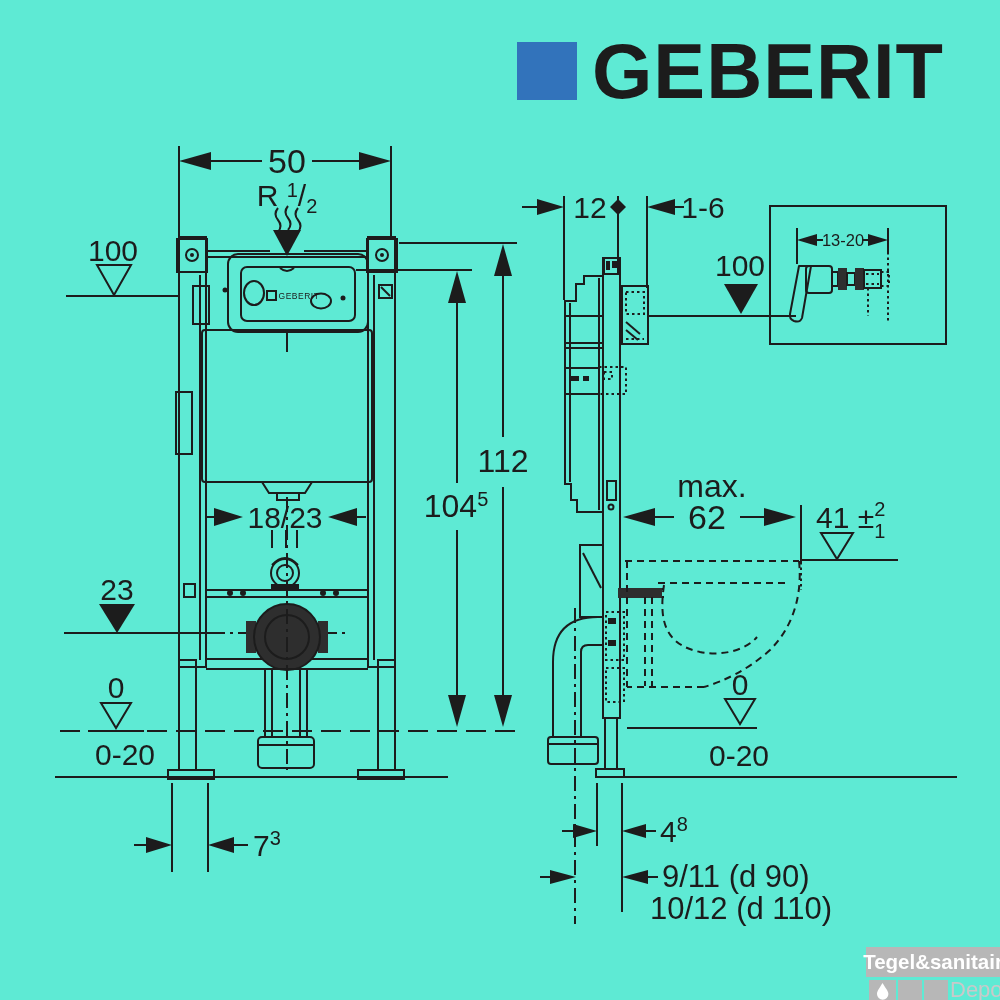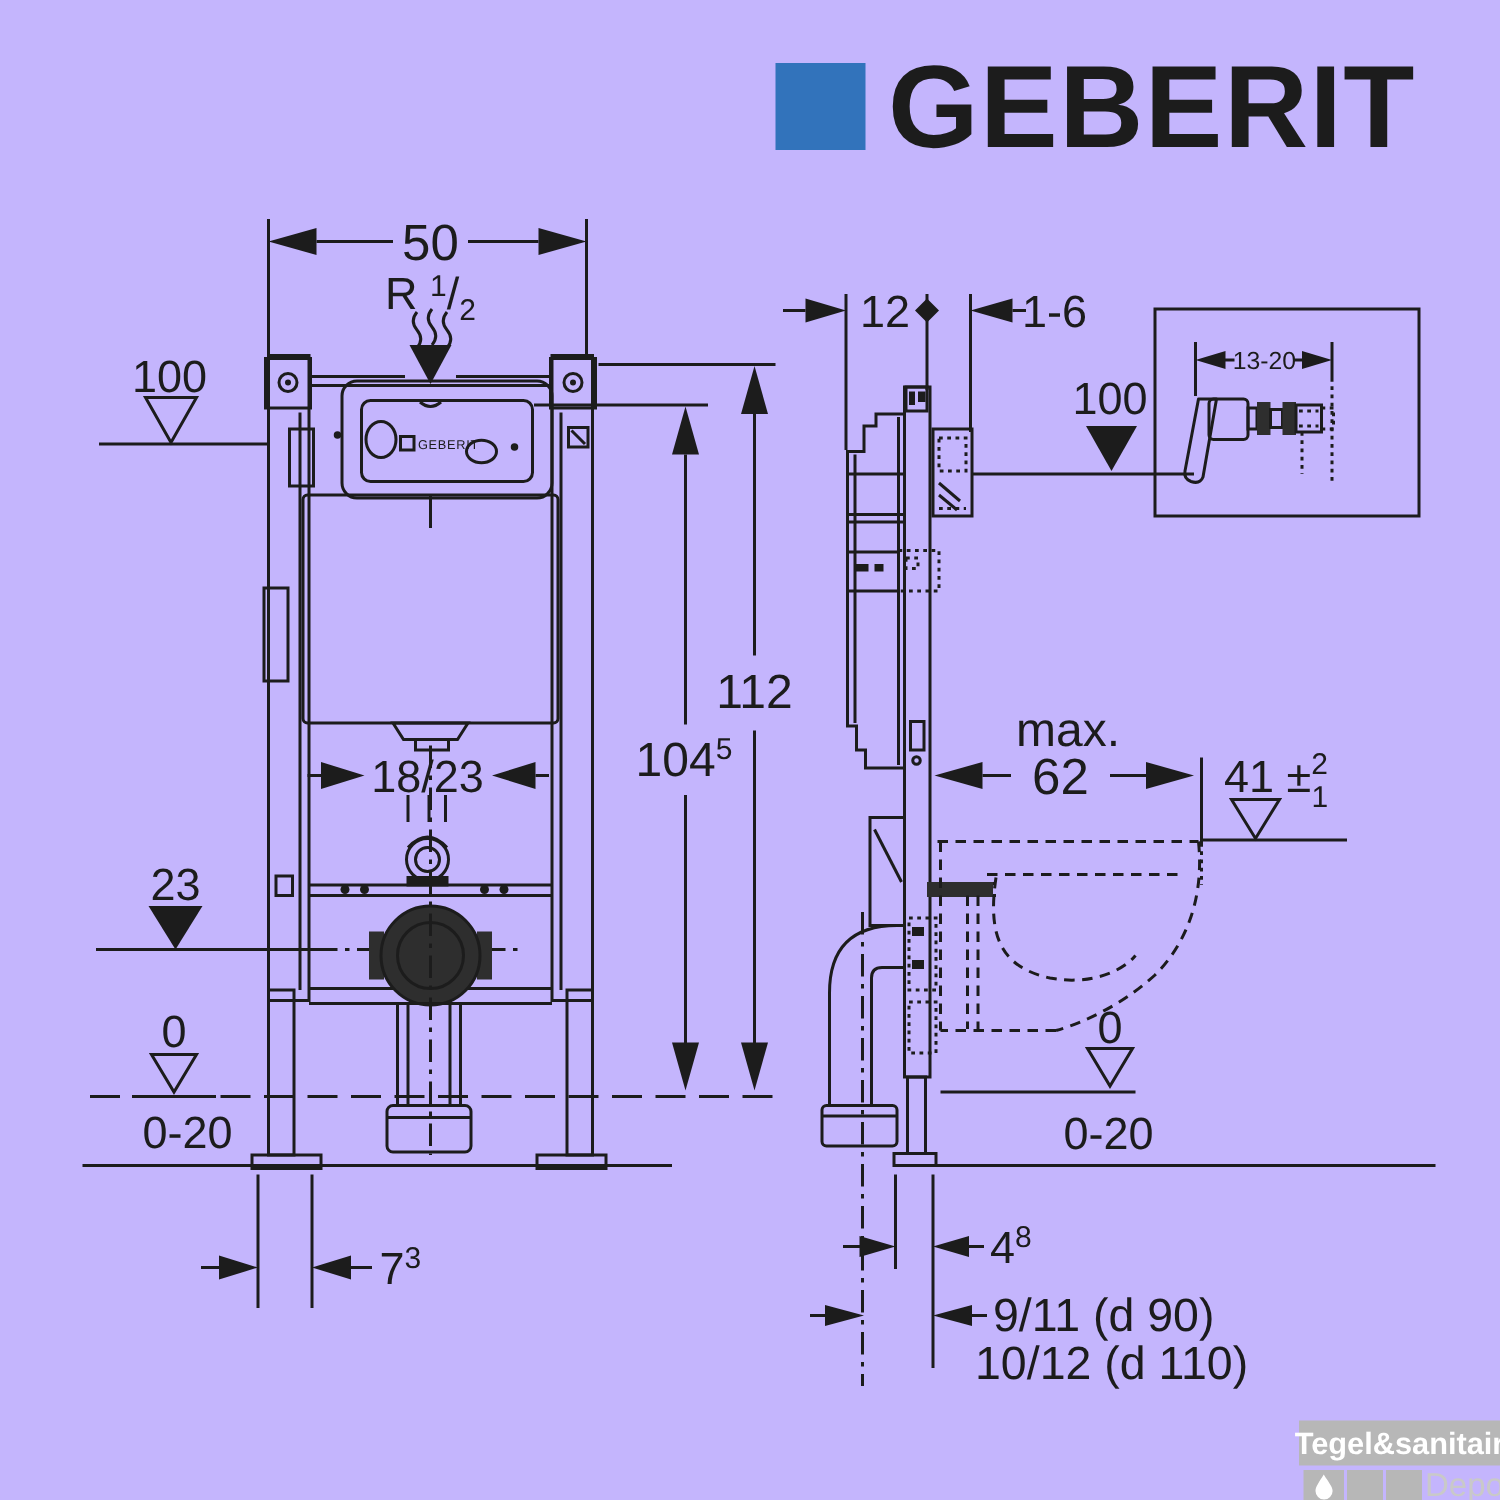--- a/index.html
+++ b/index.html
@@ -1,16 +1,16 @@
 <!DOCTYPE html>
 <html><head>
 <meta charset="utf-8">
 <style>
   html,body{margin:0;padding:0;background:#ffffff;}
-  .stage{position:relative;width:1000px;height:1000px;background:#c4b5fd;overflow:hidden;}
+  .stage{position:relative;width:1000px;height:1000px;background:#5eead4;overflow:hidden;}
   svg{display:block;}
   svg .shp{fill:none;stroke:#1c1c1c;stroke-width:2;}
   .s1{stroke-width:1.2px;} .s14{stroke-width:1.4px;} .s15{stroke-width:1.5px;}
   .s2{stroke-width:2px;} .s22{stroke-width:2.2px;} .s26{stroke-width:2.6px;} .s4{stroke-width:4.5px;}
   .w{fill:#ffffff;} .b{fill:#1c1c1c;stroke:none;} .g{fill:#2e2e2e;stroke:none;}
   .dsh{stroke-dasharray:20 9;} .dd{stroke-dasharray:15 5 3 5;} .dt{stroke-dasharray:2.5 3;}
   .bd{stroke-dasharray:7 5;stroke-width:1.8px;}
   text{fill:#1c1c1c;font-family:"Liberation Sans","DejaVu Sans",sans-serif;}
   .t9{font-size:8.5px;letter-spacing:.5px;} .t16{font-size:16.5px;}
   .t30{font-size:30px;} .t31{font-size:31px;} .t32{font-size:32px;} .t34{font-size:34px;}

